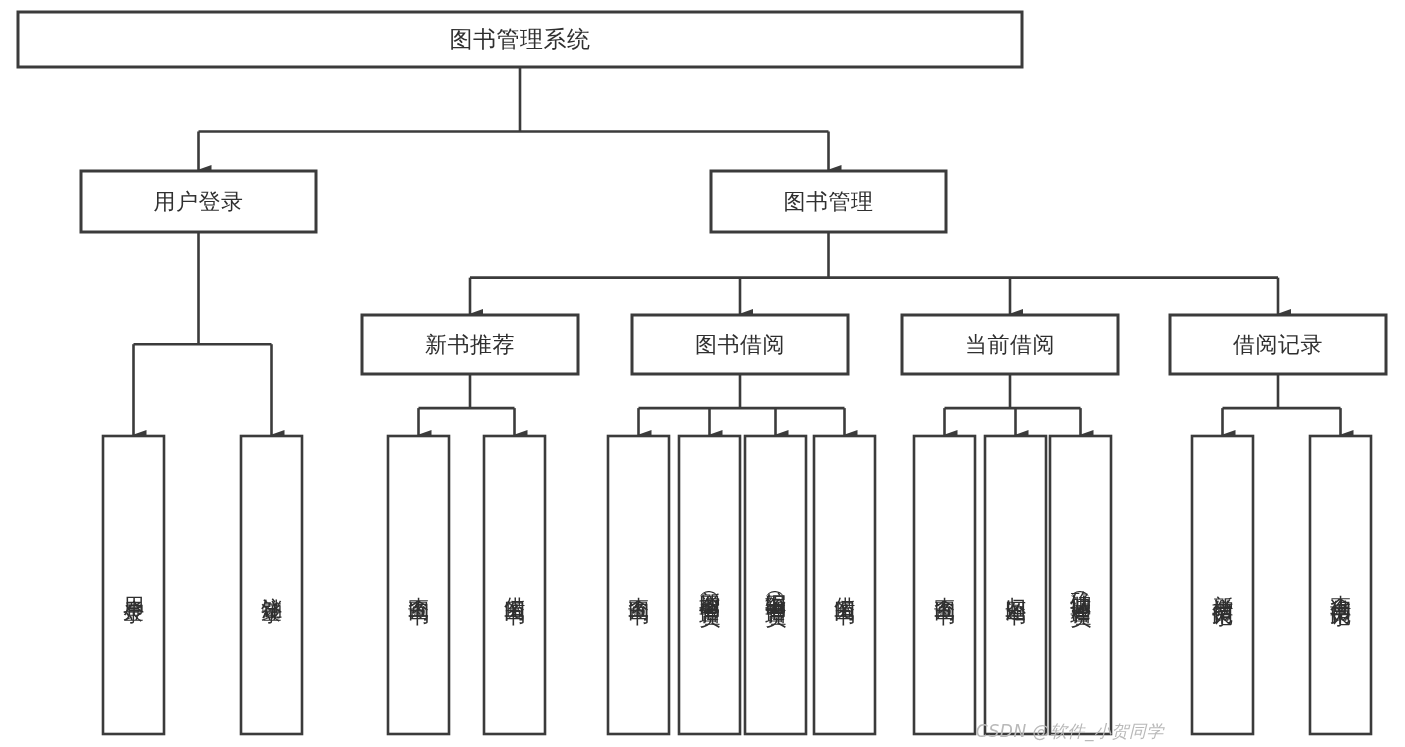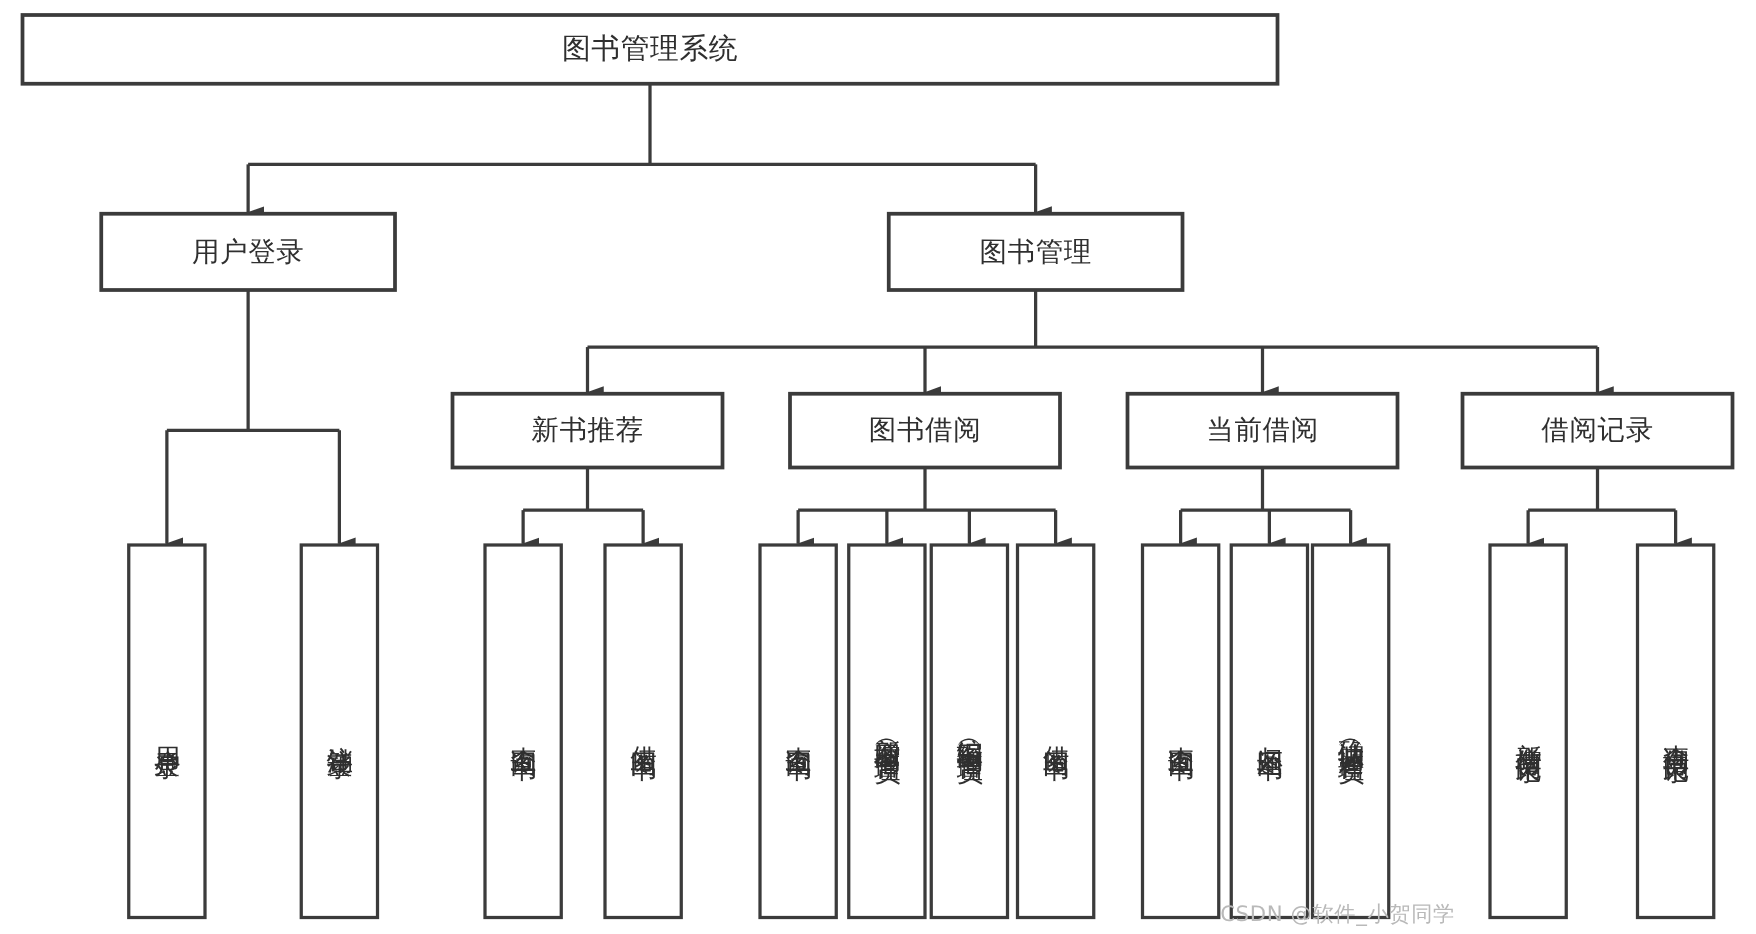--- a/index.html
+++ b/index.html
@@ -76,20 +76,21 @@
   }
   .watermark {
     position: absolute;
     right: 8px;
     bottom: 4px;
     font-family: "DejaVu Sans", "Liberation Sans", sans-serif;
     font-size: 17px;
     color: #b9b9b9;
     white-space: nowrap;
     letter-spacing: 0.5px;
+    font-style: italic;
   }
 </style>
 </head>
 <body>
 
 <div id="diagram-root">
 
   <svg id="flowchart" viewBox="0 0 1405 747">
     <defs>
       <marker id="arrow" viewBox="0 0 12 14" refX="6" refY="13" markerWidth="12" markerHeight="14" orient="auto-start-reverse" markerUnits="userSpaceOnUse">

